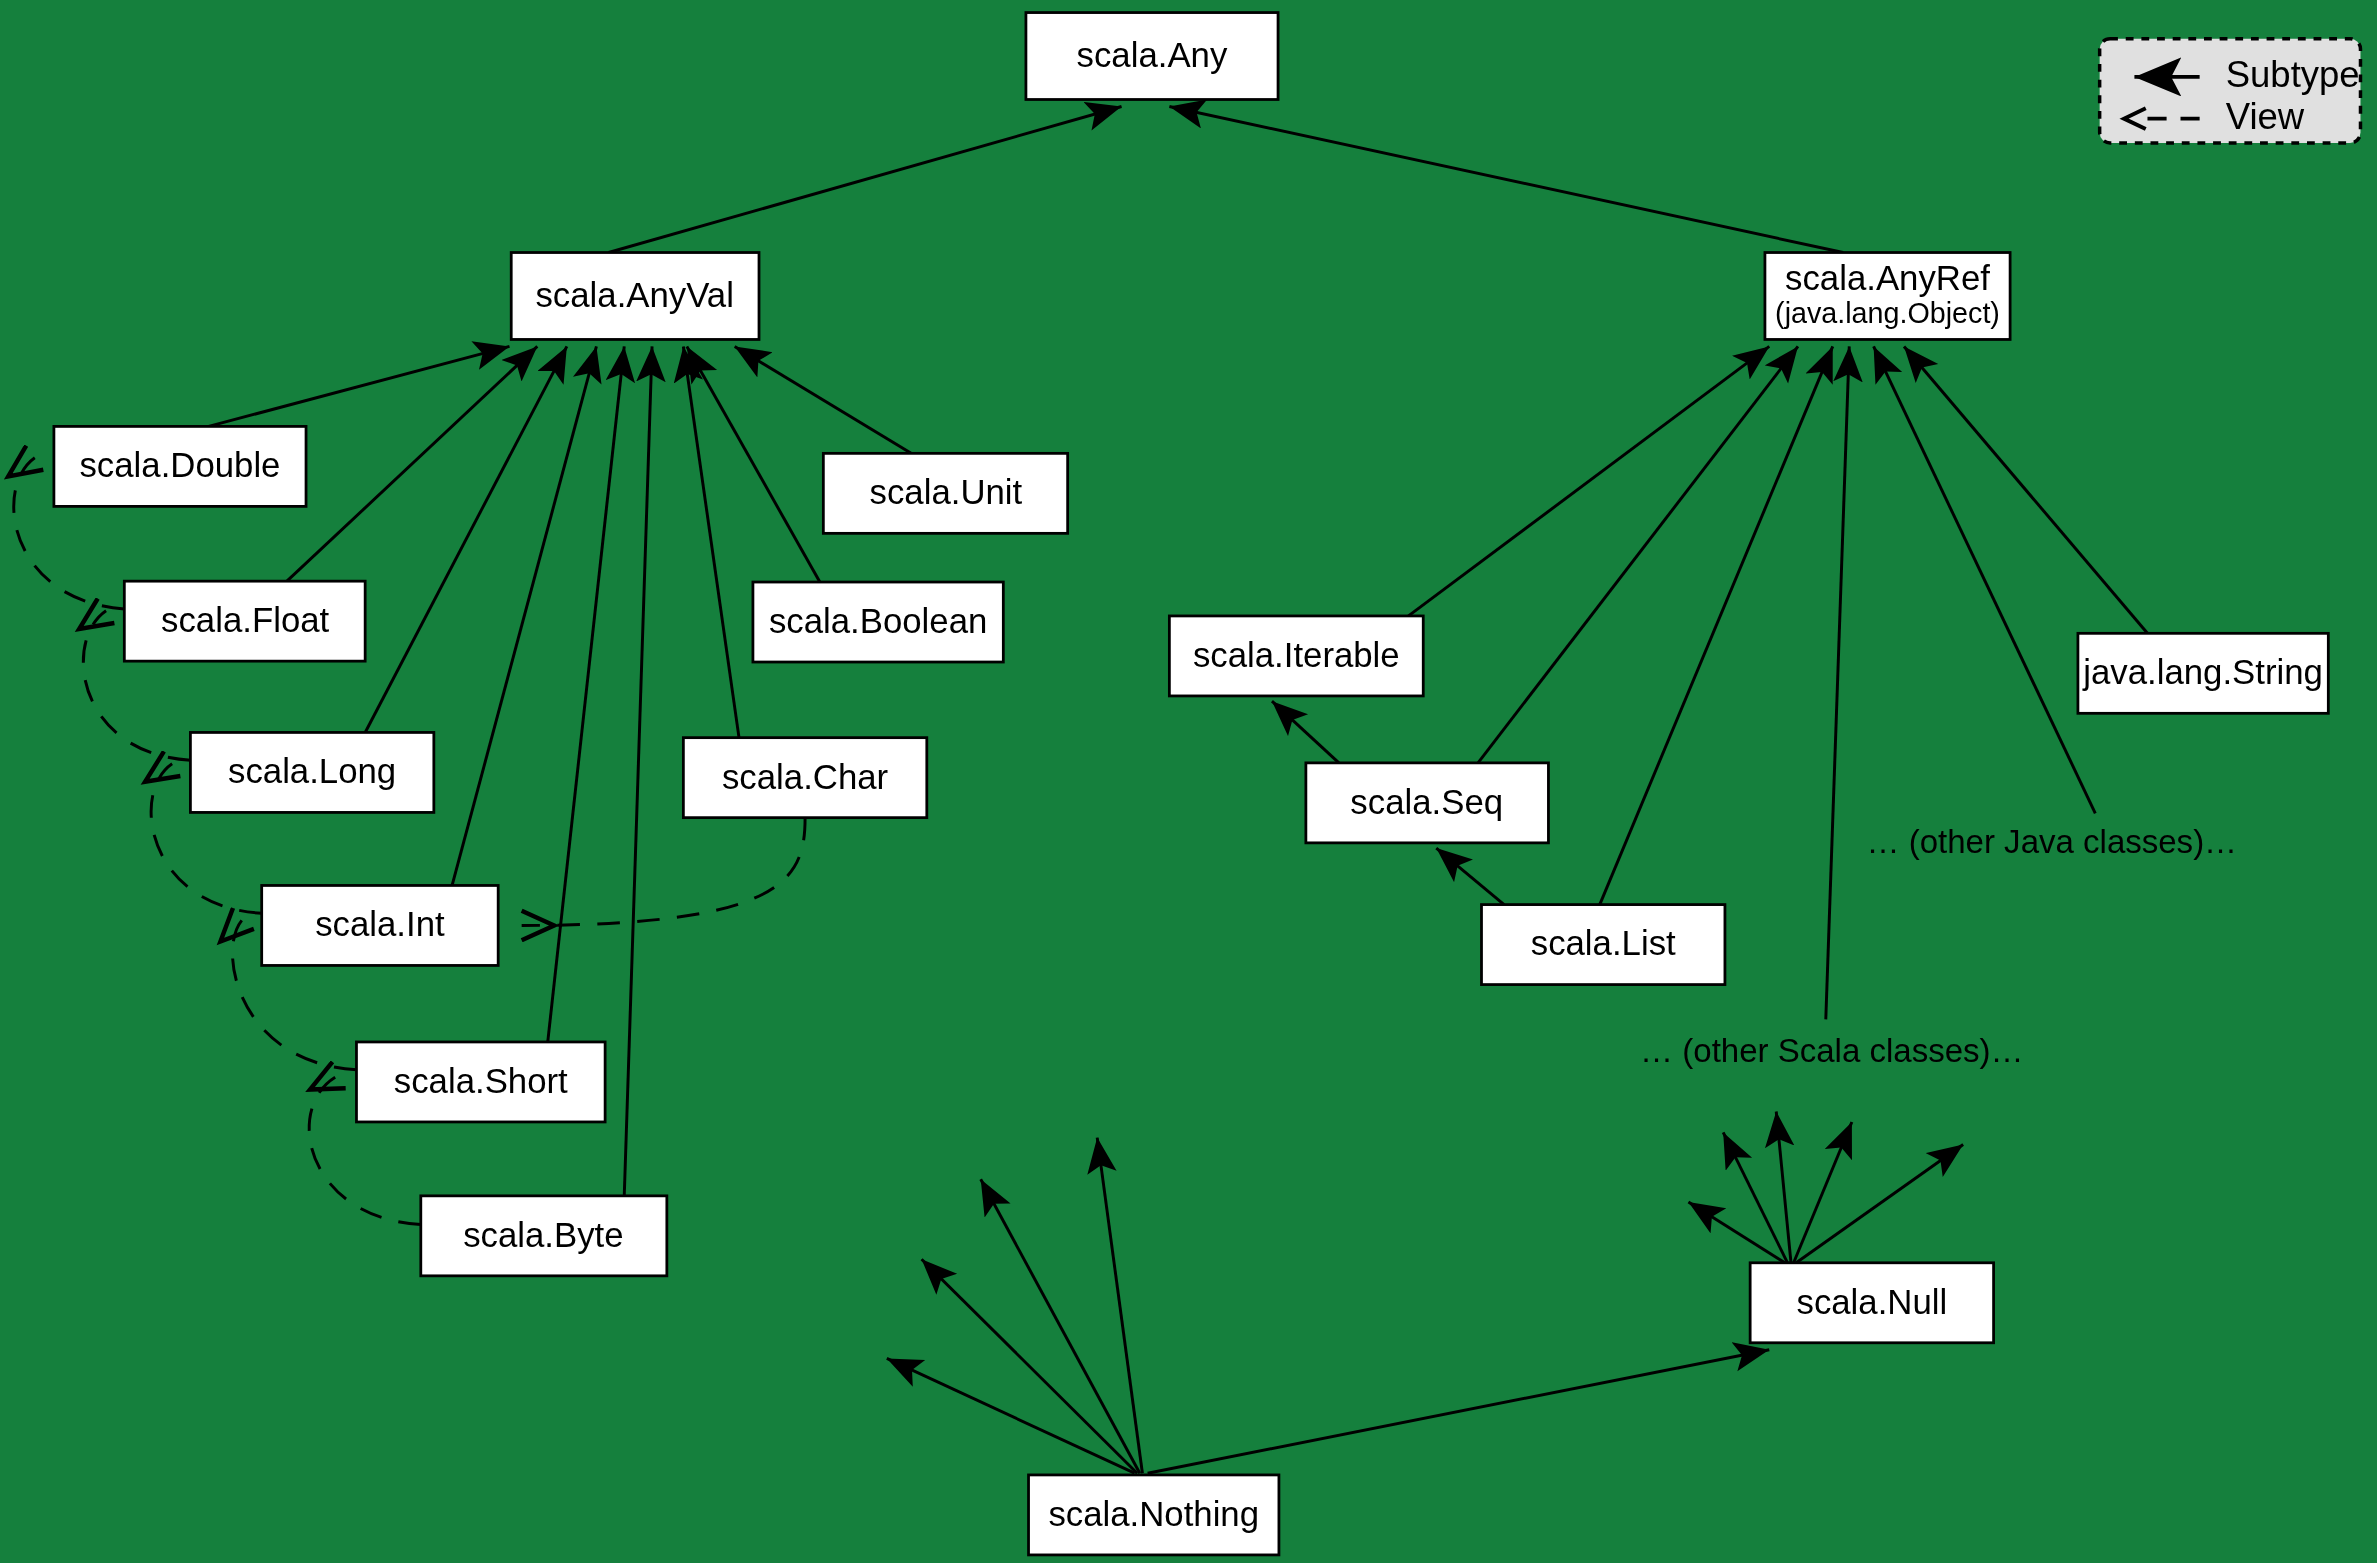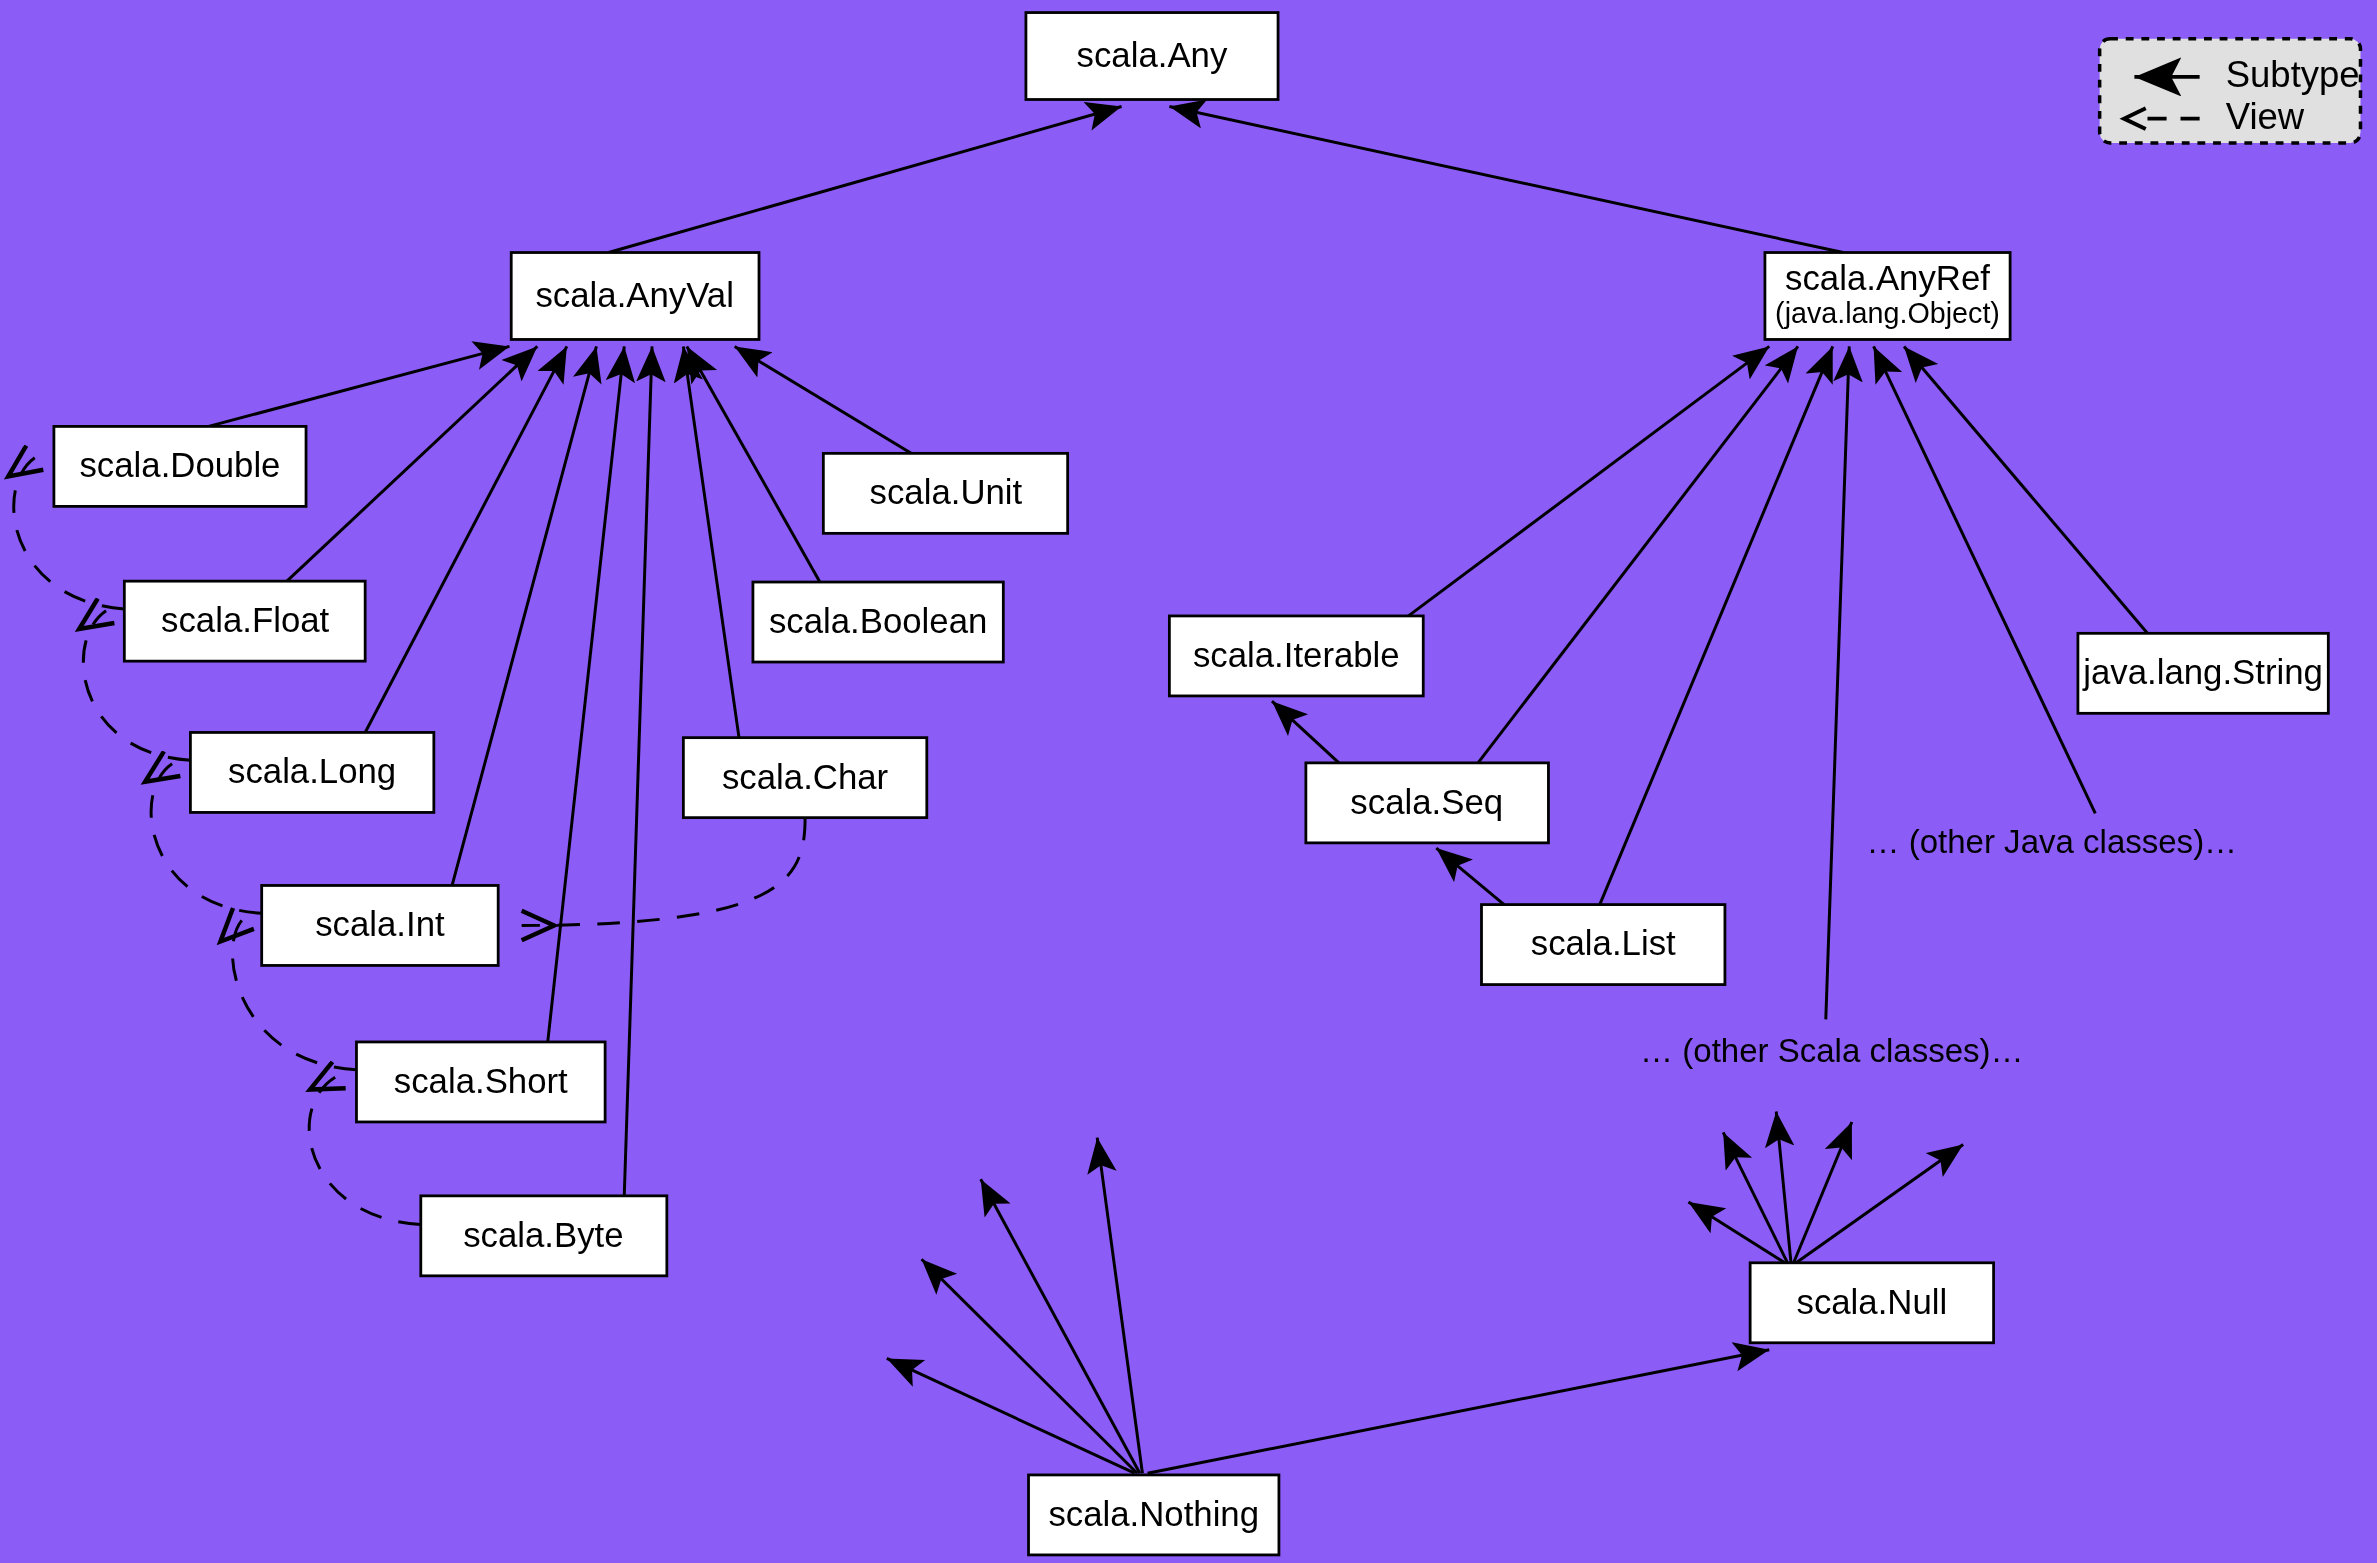--- a/index.html
+++ b/index.html
@@ -10,21 +10,21 @@
   body {
     width: 2377px;
     height: 1564px;
     overflow: hidden;
     font-family: "Liberation Sans", sans-serif;
   }
   #diagram-root {
     position: relative;
     width: 2377px;
     height: 1564px;
-    background: #8b5cf6;
+    background: #15803d;
   }
   svg#graph {
     position: absolute;
     top: 0;
     left: 0;
     width: 2377px;
     height: 1564px;
   }
   .node-box {
     fill: #ffffff;

